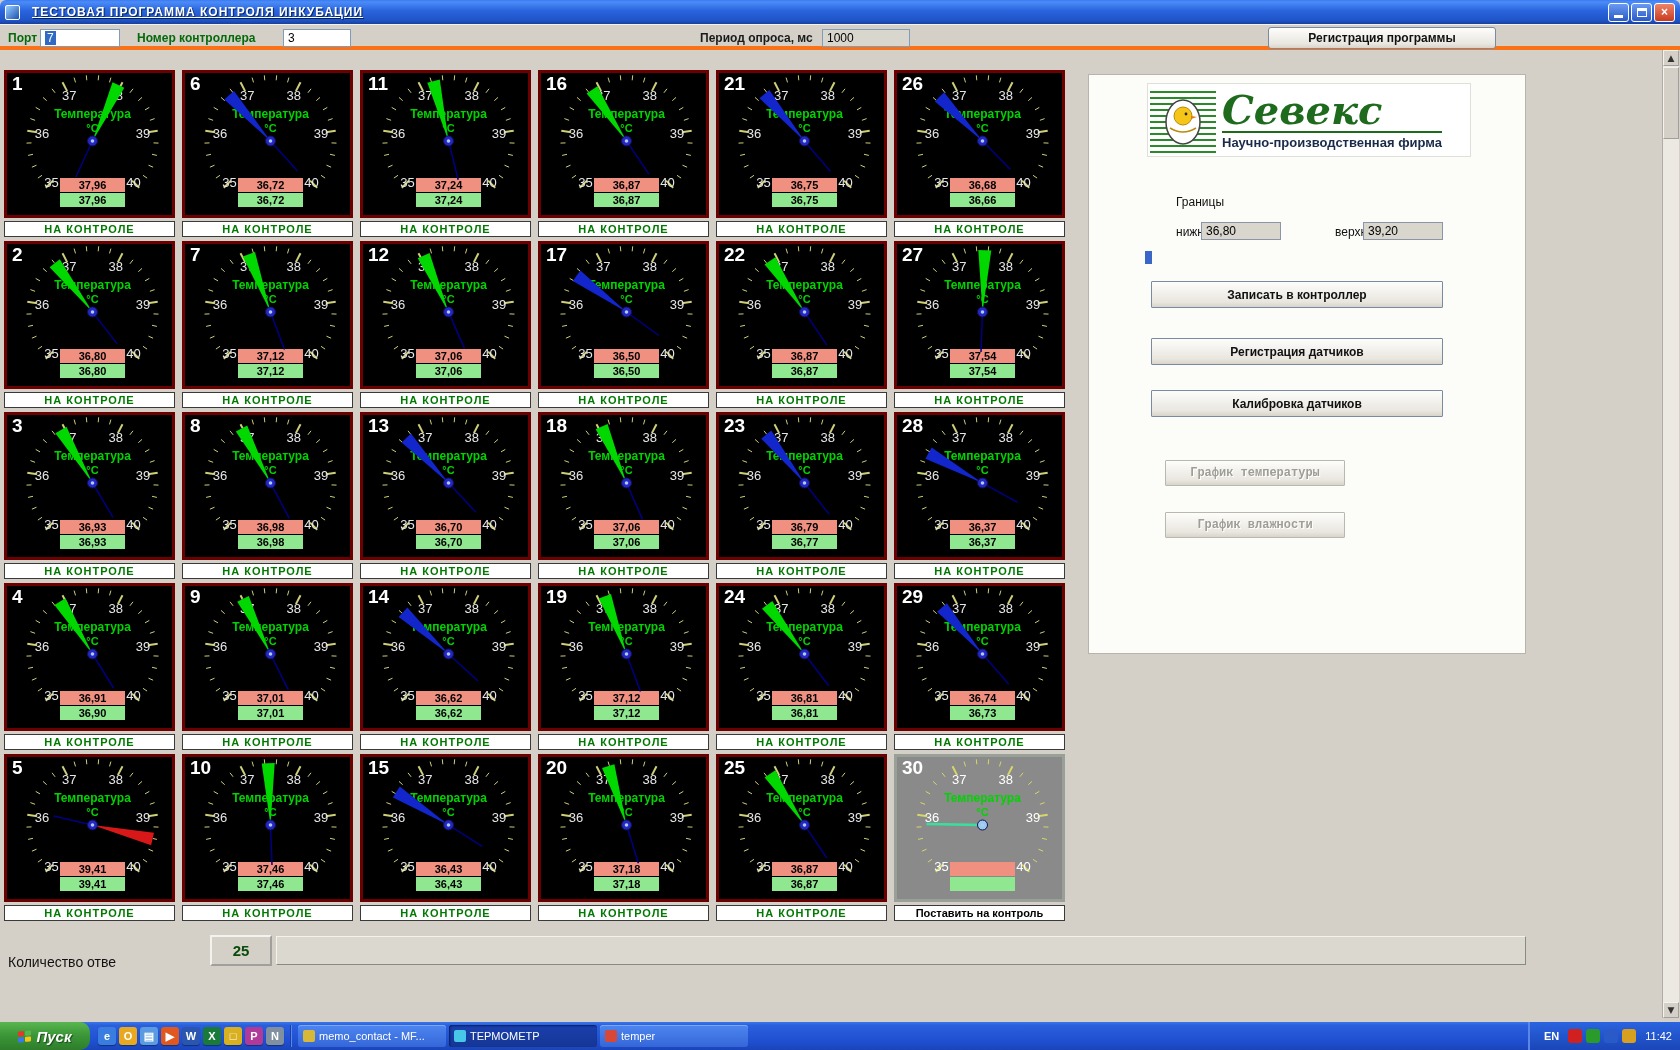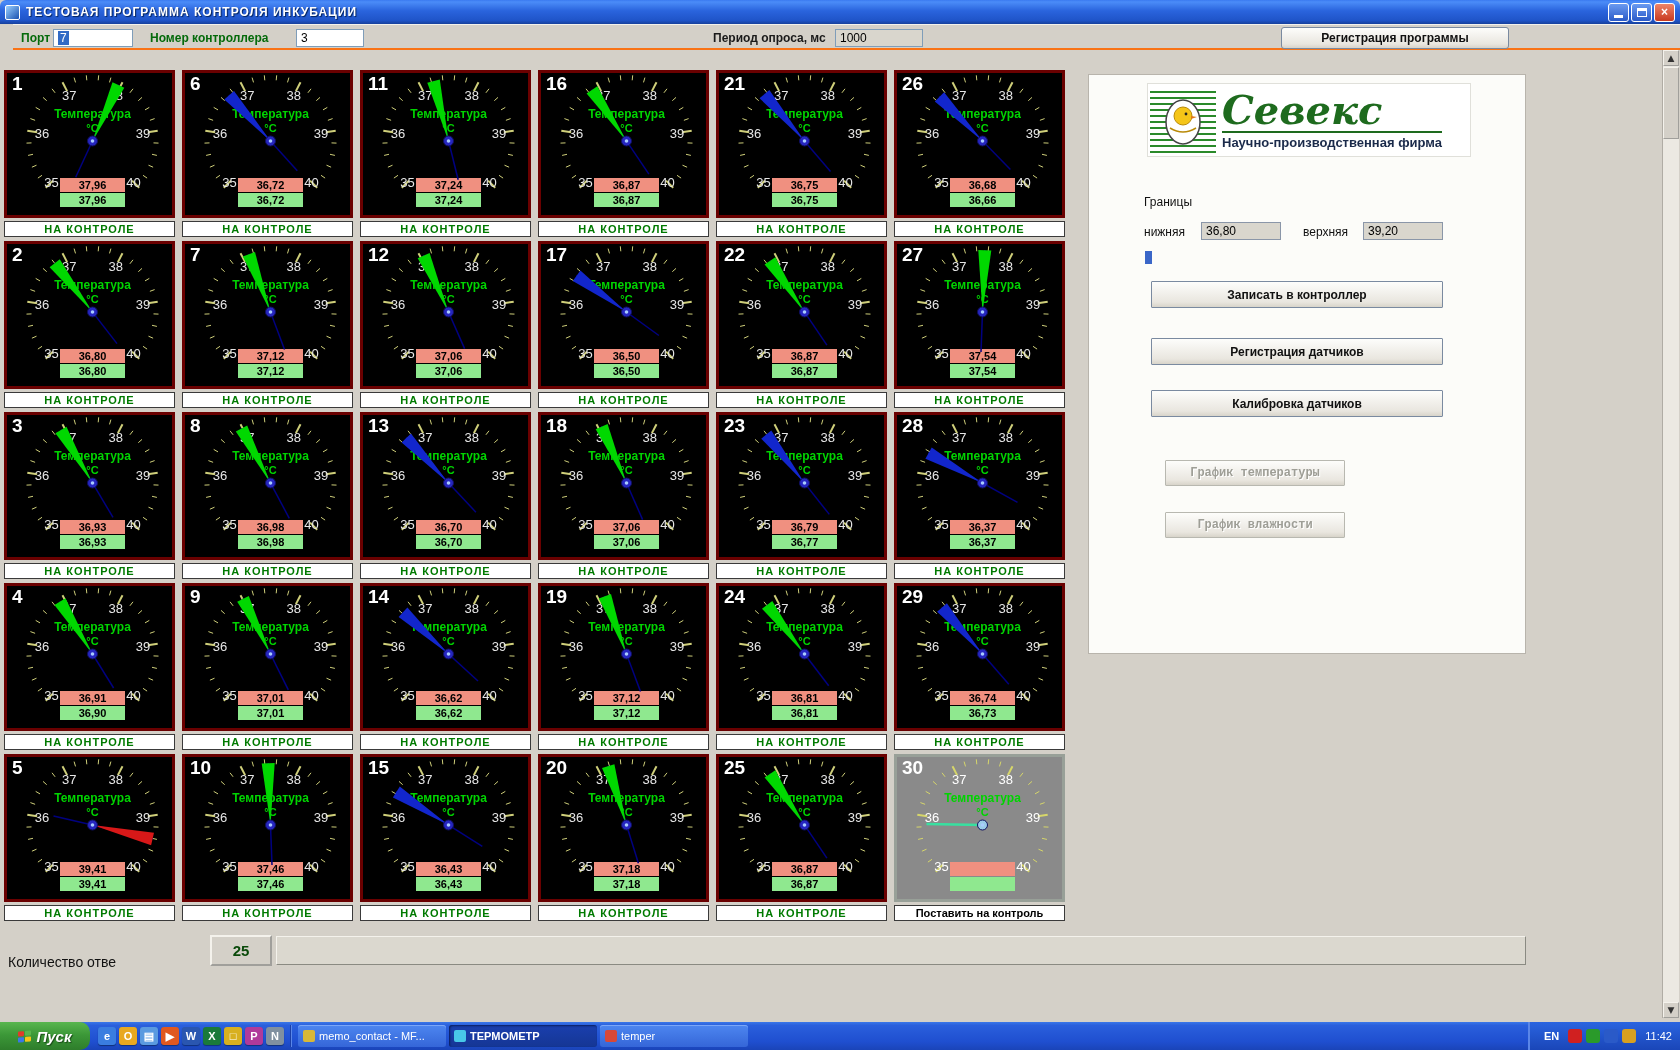--- a/index.html
+++ b/index.html
@@ -6,32 +6,32 @@
   body { font-family:"Liberation Sans", sans-serif; background:#000; }
   .screen { position:relative; width:1680px; height:1050px; overflow:hidden; background:#d4d0c8; }
 
   
   .window { position:absolute; left:0; top:0; width:1680px; height:1022px; background:#d4d0c8; }
   .titlebar { position:absolute; left:0; top:0; right:0; height:24px;
     background:linear-gradient(180deg,#3a7af0 0%,#4b8cf8 8%,#2a64dd 45%,#1f54c8 85%,#17409c 100%);
     border-radius:6px 6px 0 0; display:flex; align-items:center; padding:0 5px; }
   .title-icon { width:15px; height:15px; border:1px solid #fff; border-radius:2px;
     background:linear-gradient(135deg,#9ad0ff,#1a50b0); }
-  .title-text { flex:1; margin-left:6px; color:#fff; font:bold 12px "Liberation Sans",sans-serif;
-    text-shadow:1px 1px 1px #00205a; letter-spacing:1px; }
+  .title-text { flex:1; margin-left:12px; color:#fff; font:bold 12px "Liberation Sans",sans-serif;
+    text-shadow:1px 1px 1px #00205a; letter-spacing:1px;text-decoration:underline; }
   .tb-btn { width:21px; height:19px; margin-left:2px; border:1px solid #fff; border-radius:3px;
     background:linear-gradient(180deg,#6a9af0,#2a5ac8); display:flex; align-items:center; justify-content:center;
     color:#fff; font:bold 12px "Liberation Sans",sans-serif; }
   .tb-btn.close { background:linear-gradient(180deg,#ee8468,#c83a20); }
   .min-glyph { display:block; width:9px; height:3px; background:#fff; margin-top:9px; }
   .max-glyph { display:block; width:10px; height:9px; border:1px solid #fff; border-top:3px solid #fff; }
 
   
-  .toolbar { position:absolute; left:13px; top:24px; right:0; height:26px; background:#d4d0c8;
-    border-top:1px solid #f4f2ec; border-bottom:2px solid #f97316; }
+  .toolbar { position:absolute; left:0; top:24px; right:0; height:26px; background:#d4d0c8;
+    border-top:1px solid #f4f2ec; border-bottom:4px solid #f97316; }
   .tb-label { position:absolute; top:6px; font:bold 12px "Liberation Sans",sans-serif; color:#046a0a; }
   .tb-label.dark { color:#1a1a1a; }
   .tb-field { position:absolute; top:4px; height:18px; background:#fff; border:1px solid #7f9db9;
     font:12px "Liberation Sans",sans-serif; padding:1px 4px; }
   .tb-field .sel { background:#316ac5; color:#fff; padding:0 2px; }
   .tb-field.gray { background:#d9d6cd; }
   .xp-btn { position:absolute; border:1px solid #7a8aa0; border-radius:3px;
     background:linear-gradient(180deg,#fdfdfb,#e9e6df 80%,#d8d4ca);
     font:bold 12px "Liberation Sans",sans-serif; color:#111; text-align:center; cursor:default; }
 
@@ -56,21 +56,21 @@
     background:#fcfcf9; border:1px solid #b8b4ac; }
   .logo { position:absolute; left:58px; top:8px; width:324px; height:74px; background:#fff;
     display:flex; align-items:center; border:1px solid #e0e0da; }
   .logo-egg-wrap { width:66px; height:66px; margin-left:2px;
     background:repeating-linear-gradient(180deg,#fff 0 4px,#2a8a2a 4px 6px);
     display:flex; align-items:center; justify-content:center; }
   .logo-textcol { margin-left:6px; }
   .logo-title { font:italic bold 40px "DejaVu Serif", serif; color:#1e6b1e; line-height:40px; }
   .logo-sub { font:bold 13px "Liberation Sans",sans-serif; color:#1a2a4a;
     border-top:2px solid #1e6b1e; padding-top:2px; margin-top:1px; }
-  .sp-label { position:absolute; font:12px "Liberation Sans",sans-serif; color:#111; }
+  .sp-label { position:absolute; font:12px "Liberation Sans",sans-serif; color:#111;margin-left:32px; }
   .sp-field { position:absolute; width:80px; height:18px; background:#d9d6cd; border:1px solid #8a96a8;
     font:12px "Liberation Sans",sans-serif; padding:1px 4px; }
   .focus-marker { position:absolute; left:56px; top:176px; width:7px; height:13px; background:#3a66c8; }
   .sp-btn { position:absolute; left:62px; width:292px; height:27px; border:1px solid #7a8aa0; border-radius:1px;
     background:linear-gradient(180deg,#fdfdfb,#e9e6df 80%,#d8d4ca);
     font:bold 12px "Liberation Sans",sans-serif; color:#111; }
   .sp-btn.disabled { left:76px; width:180px; height:26px; color:#9e9e96; border-color:#b8b8b0;
     text-shadow:1px 1px 0 #fff;font-family:Liberation Mono, monospace; }
 
   
@@ -99,21 +99,21 @@
   .win-logo { display:grid; grid-template-columns:6px 6px; grid-template-rows:5px 5px; gap:1px; transform:skewY(-6deg); }
   .win-logo span { border-radius:1px; }
   .ql { display:flex; gap:3px; margin-left:8px; align-items:center; }
   .ql-icon { width:18px; height:18px; border-radius:3px; color:#fff;
     font:bold 11px/18px "Liberation Sans",sans-serif; text-align:center; box-shadow:0 1px 1px #10307a; }
   .tb-sep { width:2px; height:22px; margin:0 6px; background:#1a3fa8; border-right:1px solid #5a86e8; }
   .task-btns { display:flex; gap:3px; }
   .task-btn { width:148px; height:22px; border-radius:3px; display:flex; align-items:center; gap:4px; padding:0 5px;
     background:linear-gradient(180deg,#4d86f0,#3566d8); box-shadow:inset 0 1px 0 #7aa6f8; color:#fff;
     font:11px "Liberation Sans",sans-serif; white-space:nowrap; overflow:hidden; }
-  .task-btn.active { background:linear-gradient(180deg,#1a3fae,#153694); box-shadow:inset 1px 1px 2px #0a1f60;font-weight:bold; }
+  .task-btn.active { background:linear-gradient(180deg,#1a3fae,#153694); box-shadow:inset 1px 1px 2px #0a1f60; }
   .task-ico { width:12px; height:12px; border-radius:2px; flex:none; }
   .tray { margin-left:auto; height:28px; display:flex; align-items:center; gap:5px; padding:0 8px 0 10px;
     background:linear-gradient(180deg,#2a64e0,#1a46b8); border-left:2px solid #5a86e8; }
   .tray-lang { color:#fff; font:bold 11px "Liberation Sans",sans-serif; padding:2px 4px; }
   .tray-ico { width:14px; height:14px; border-radius:3px; }
   .tray-time { color:#fff; font:11px "Liberation Sans",sans-serif; margin-left:4px; }
 </style>
 </head>
 <body>
 

